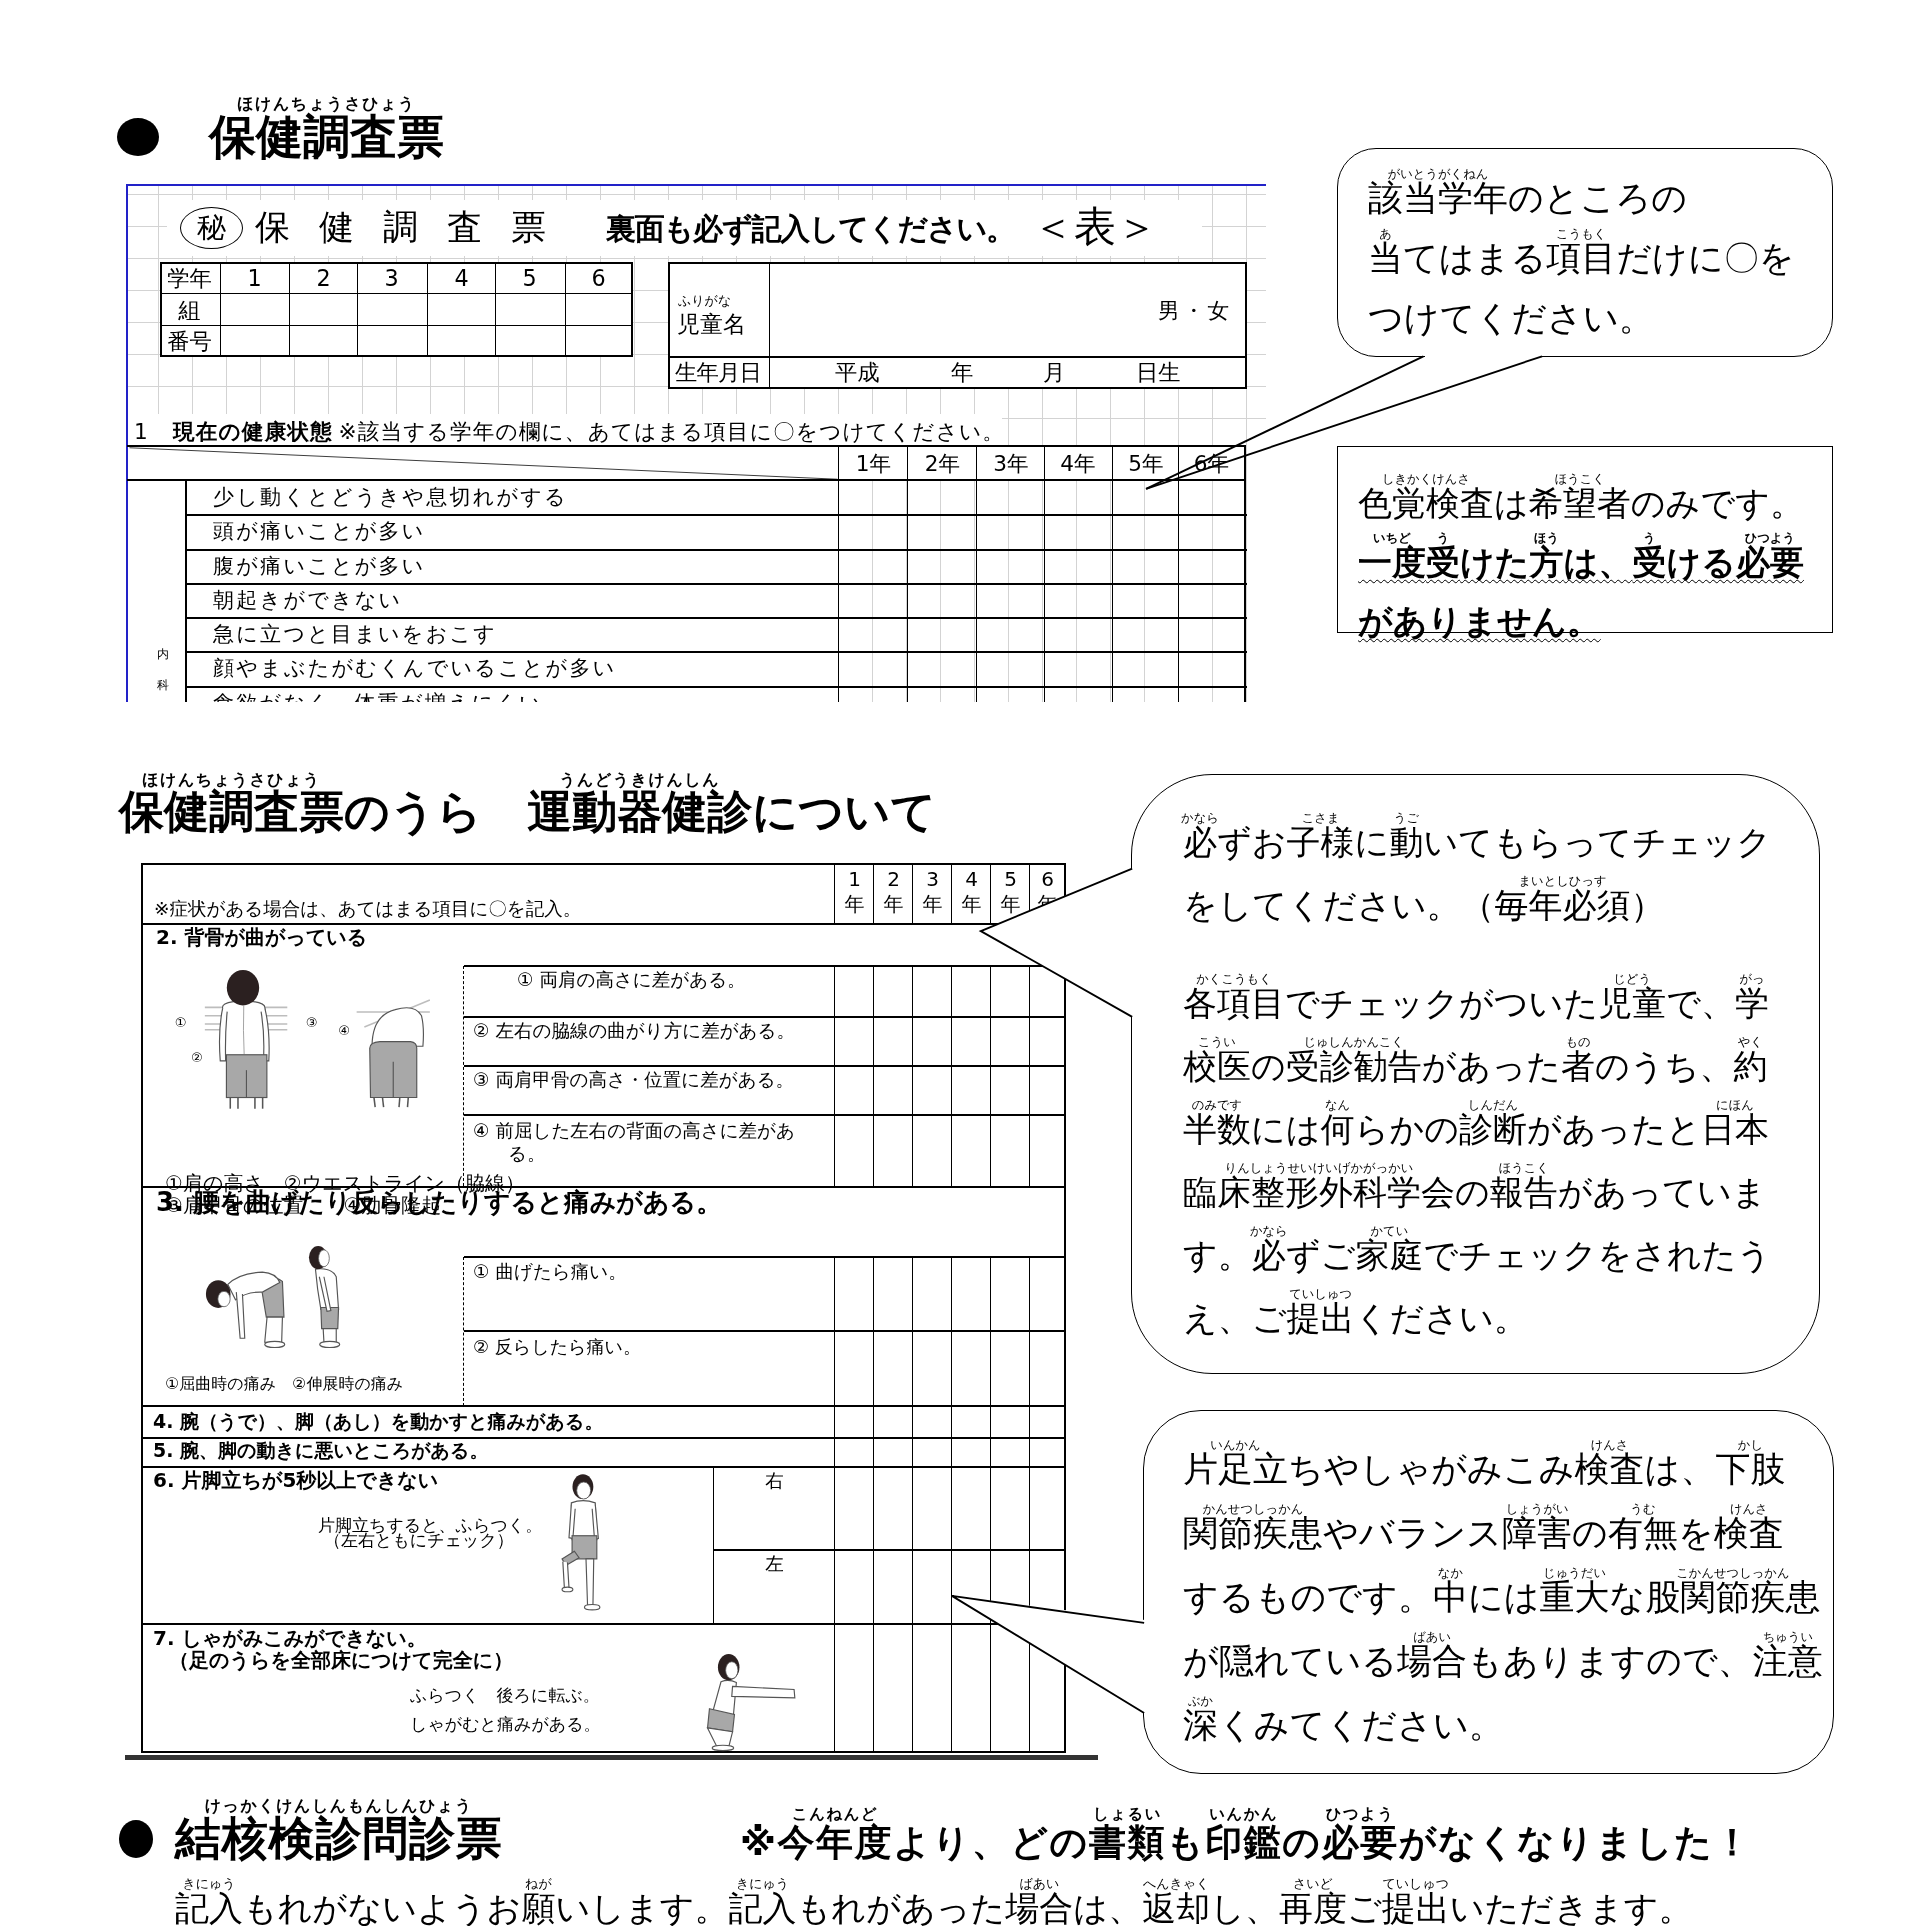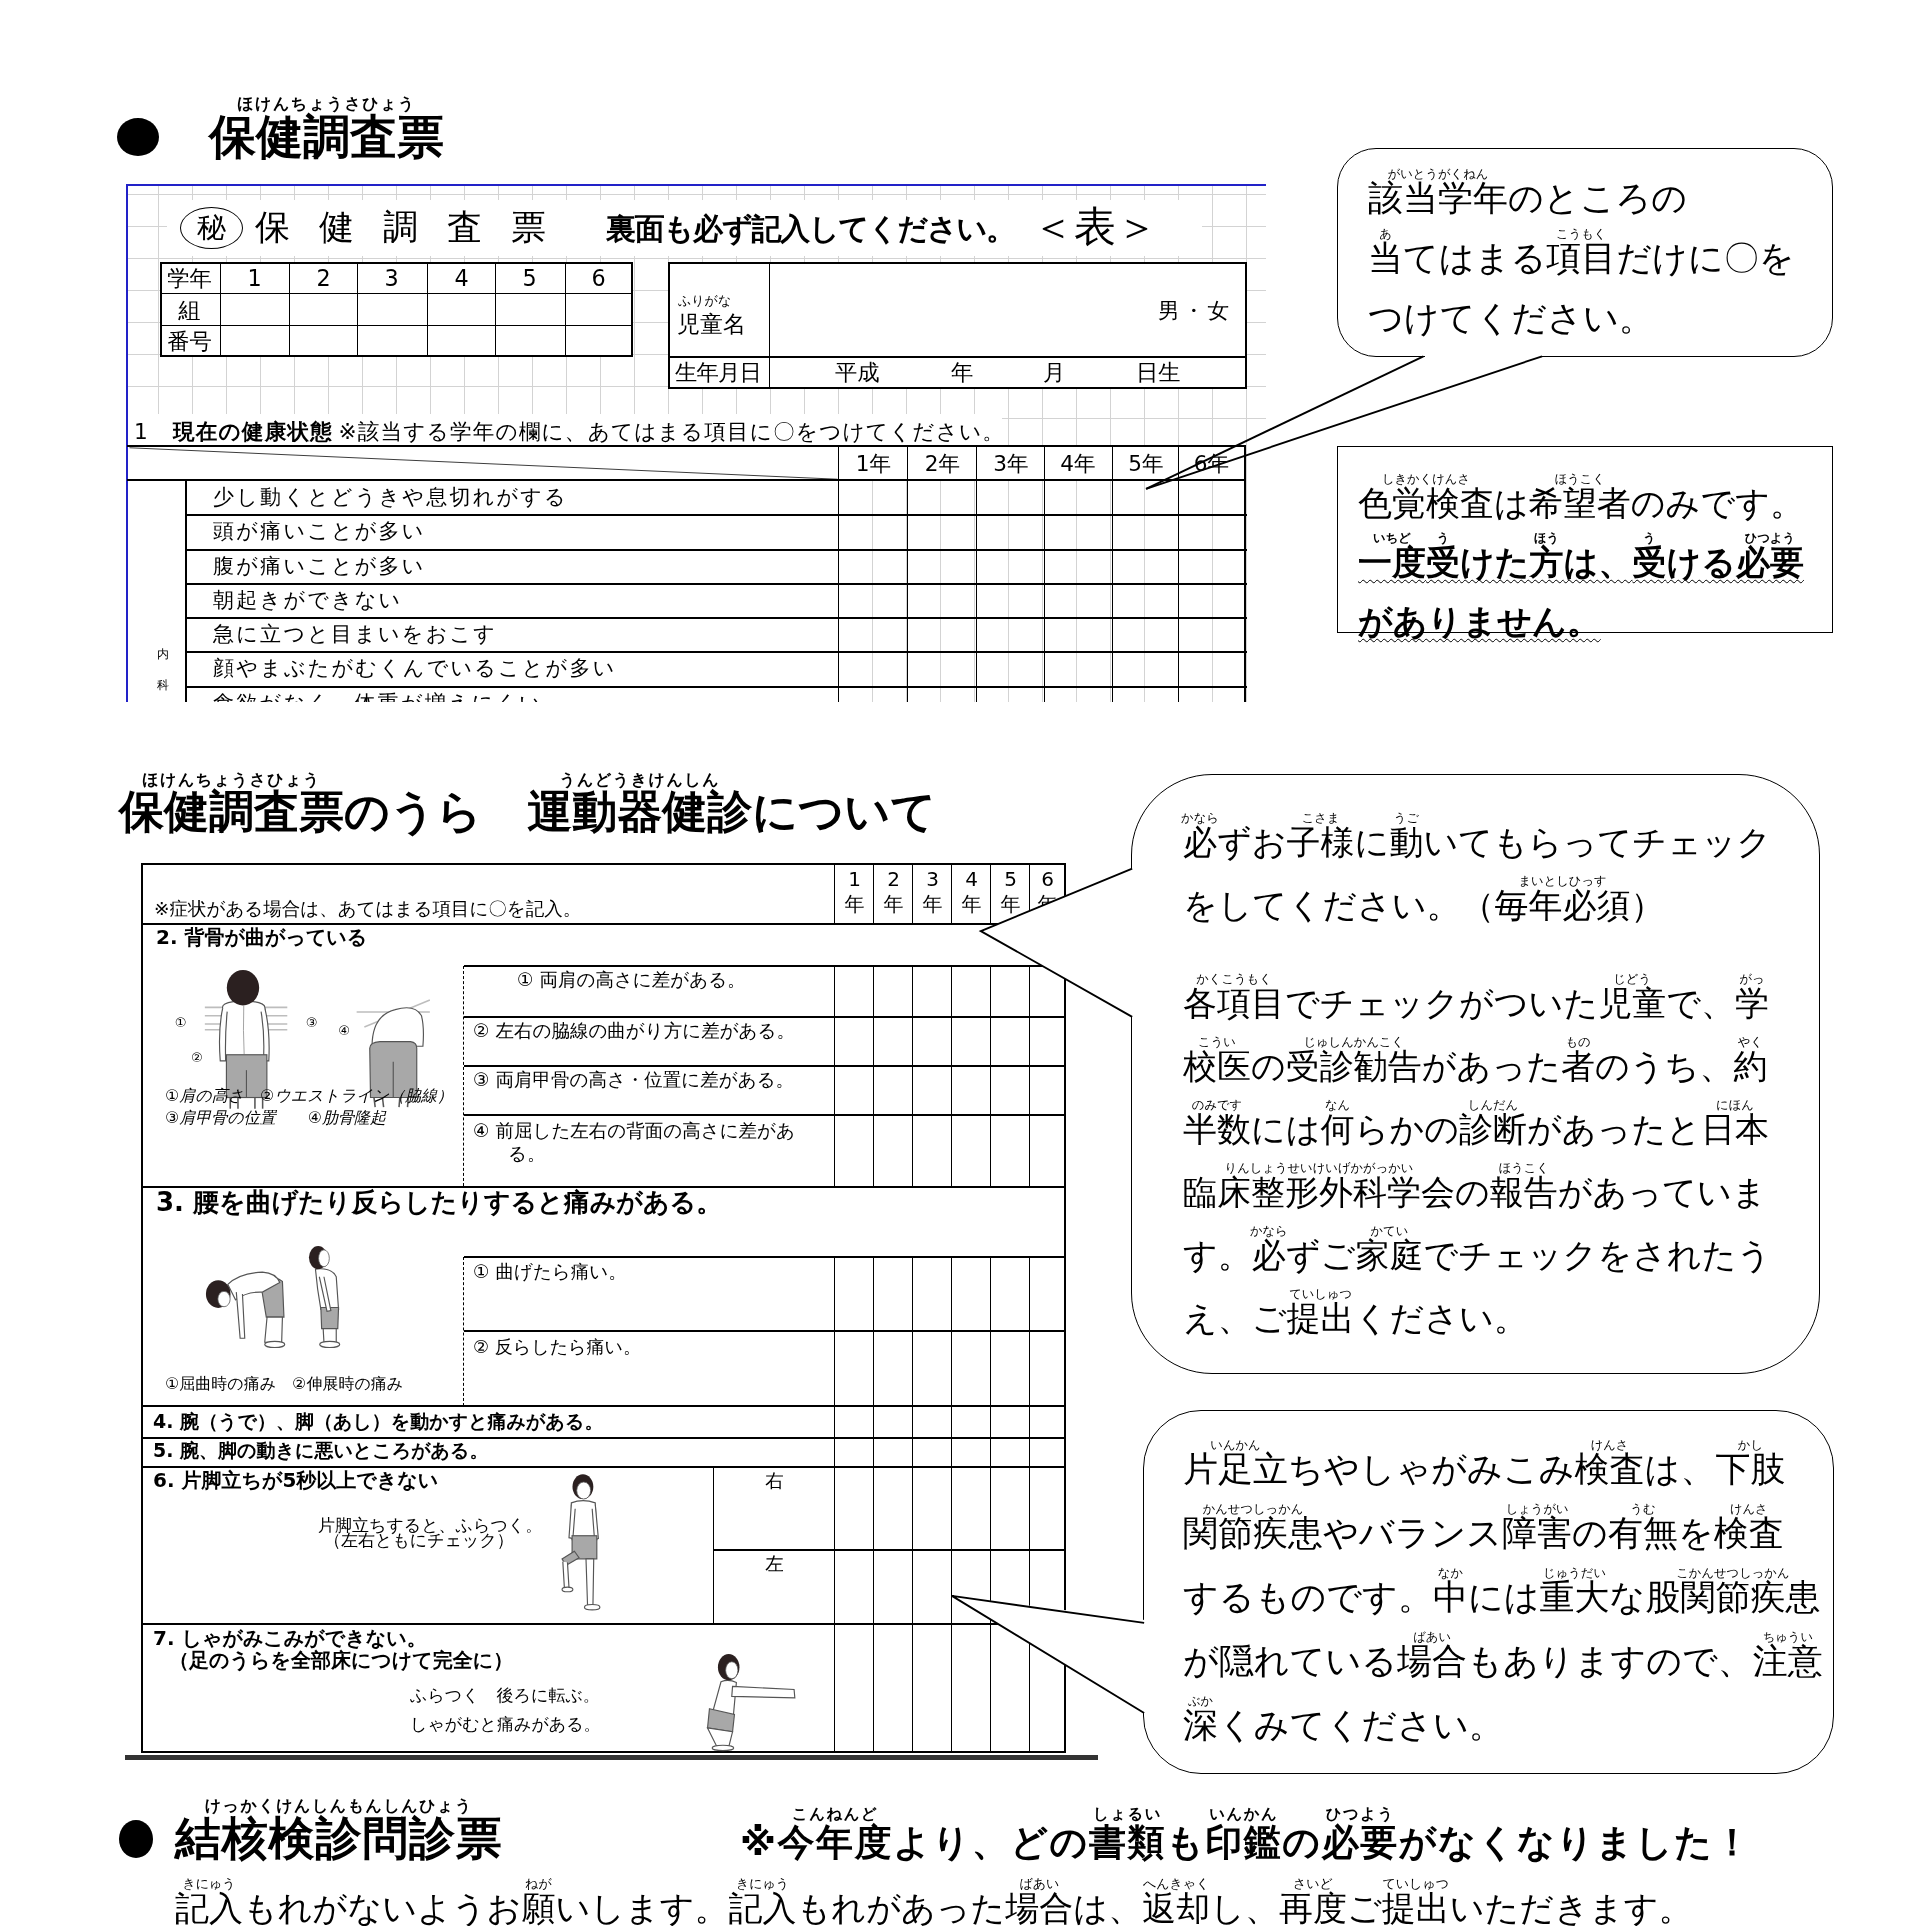--- a/index.html
+++ b/index.html
@@ -272,21 +272,21 @@
           <line x1="634" y1="333" x2="632" y2="358"></line>
       </g>
     </g>
     <g font-size="34" fill="#000">
       <text x="28" y="150">①</text>
       <text x="70" y="240">②</text>
       <text x="368" y="150">③</text>
       <text x="452" y="172">④</text>
     </g>
   </svg>
-  <div class="abs" style="left:165px;top:1085px;font-size:16px;line-height:22.3px;font-style:italic;">
+  <div class="abs" style="left:165px;top:1172px;font-size:20px;line-height:22.3px;">
     <div>①肩の高さ　②ウエストライン（脇線）</div>
     <div>③肩甲骨の位置　　④肋骨隆起</div>
   </div>
 
   <div class="abs bold" style="left:156px;top:1191px;font-size:26px;line-height:23px;">3. 腰を曲げたり反らしたりすると痛みがある。</div>
   <div class="abs" style="left:473px;top:1260px;font-size:18.5px;line-height:23px;">① 曲げたら痛い。</div>
   <div class="abs" style="left:473px;top:1335px;font-size:18px;line-height:23px;">② 反らしたら痛い。</div>
   <svg class="ill" style="left:193px;top:1246px;" width="185" height="123" viewBox="0 0 480 320">
     <g stroke="#555" stroke-width="3">
       <path d="M175 95 Q200 70 232 92 L236 185 L190 185 Z" fill="#a8a8a8"></path>

